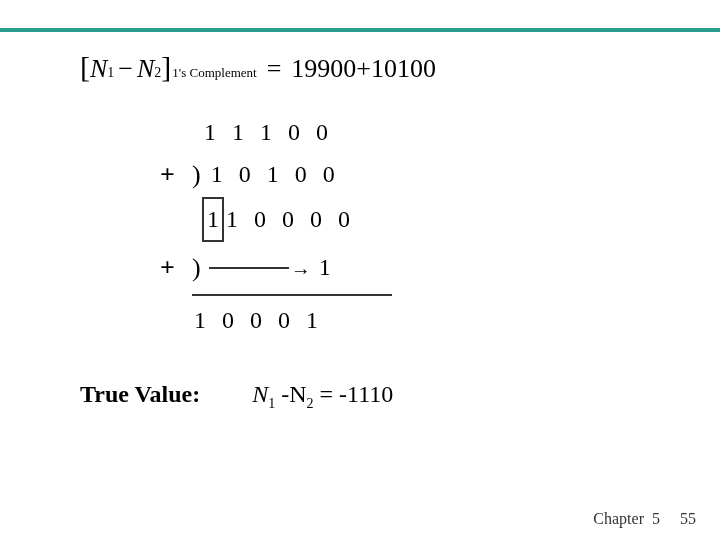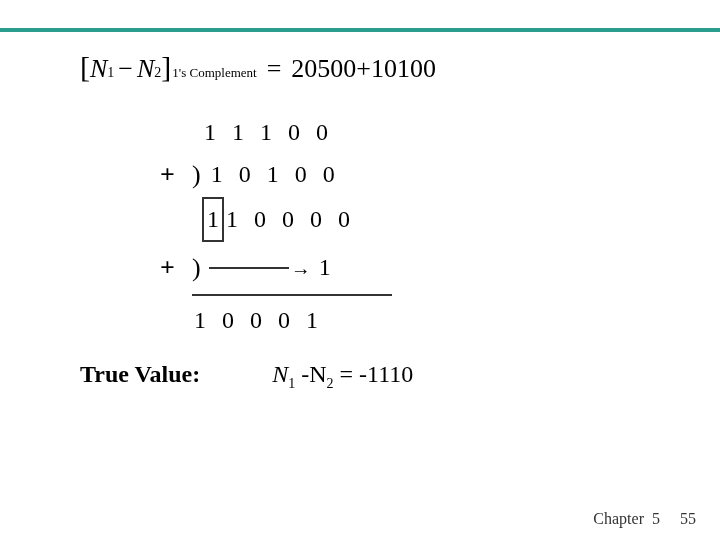--- a/index.html
+++ b/index.html
@@ -127,32 +127,33 @@
       align-items: center;
       gap: 0;
       font-size: 24px;
       margin-left: 32px;
     }
 
     .true-value-section {
       margin-top: 20px;
       display: flex;
       align-items: baseline;
-      gap: 72px;
+      gap: 52px;
       font-size: 24px;
     }
 
     .true-label {
       font-weight: bold;
       font-size: 24px;
     }
 
     .true-expr {
       font-size: 24px;
       font-style: italic;
+      margin-top: 20px;
     }
 
     .footer {
       position: absolute;
       bottom: 12px;
       right: 24px;
       font-size: 16px;
       color: #333;
     }
 
@@ -174,21 +175,21 @@
       <span class="bracket">[</span>
       <span style="font-style:italic;">N</span>
         <span class="subscript">1</span>
       <span style="font-style:normal; margin:0 4px;"> −</span>
       <span style="font-style:italic;">N</span>
         <span class="subscript">2</span>
       <span class="bracket">]</span>
     </span>
     <span class="superscript-note" style="font-size:13px; margin-left:1px;">1's Complement</span>
     <span class="equals-part" style="margin:0 10px;">=</span>
-    <span>20500+10100</span>
+    <span>19900+10100</span>
   </div>
 
   <div class="arithmetic-block">
 
     <div class="arith-row" style="margin-left:42px;">
       <span class="digits">
         <span class="digit-cell">1</span>
         <span class="digit-cell">1</span>
         <span class="digit-cell">1</span>
         <span class="digit-cell">0</span>

